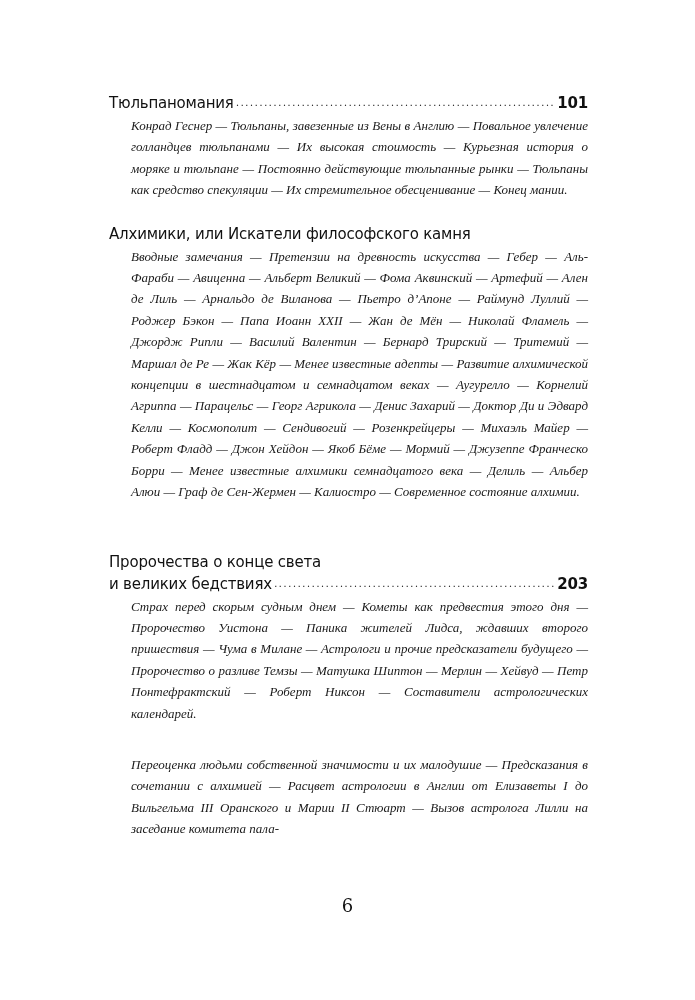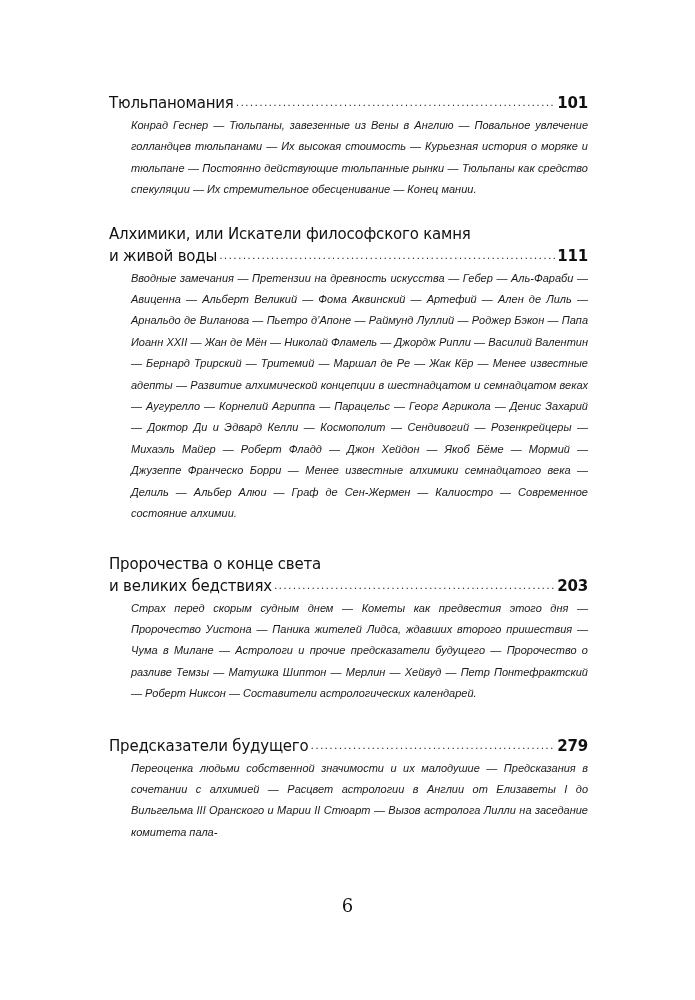--- a/index.html
+++ b/index.html
@@ -5,21 +5,21 @@
   html, body { margin: 0; padding: 0; background: #ffffff; }
   body { width: 695px; height: 1000px; position: relative; overflow: hidden; color: #1a1a1a; }
   .page { position: absolute; left: 109px; top: 92px; width: 479px; }
   .entry { margin-bottom: 22px; }
   .heading { font-family: "DejaVu Sans", sans-serif; font-size: 15px; line-height: 22px; color: #111; letter-spacing: -0.2px; }
   .heading-line { display: flex; align-items: flex-end; }
   .heading-line .htext { white-space: nowrap; }
   .heading-line .dots { flex: 1; overflow: hidden; white-space: nowrap; margin: 0 2px; color: #333; font-size: 11px; letter-spacing: 1.2px; }
   .heading-line .dots::after { content: "................................................................................................................................................................................................................................................"; }
   .heading-line .pnum { white-space: nowrap; font-weight: bold; }
-  .desc { margin-left: 22px; font-family: Liberation Sans, sans-serif; font-style: italic; font-size: 11px; line-height: 21.4px; text-align: justify; color: #1a1a1a; hyphens: manual; margin-top: 1px; }
+  .desc { margin-left: 22px; font-family: Liberation Serif, serif; font-style: italic; font-size: 13px; line-height: 21.4px; text-align: justify; color: #1a1a1a; hyphens: manual; margin-top: 1px; }
   .folio { position: absolute; left: 0; width: 695px; top: 895px; text-align: center; font-family: "DejaVu Serif", serif; font-size: 18px; color: #111; }
 </style>
 </head>
 <body>
 
 <div class="page">
 
   <div class="entry">
     <div class="heading">
       <div class="heading-line">
@@ -27,47 +27,35 @@
         <span class="dots"></span>
         <span class="pnum">101</span>
       </div>
     </div>
     <div class="desc">Конрад Геснер — Тюльпаны, завезенные из Вены в Англию — Повальное увлечение голландцев тюльпанами — Их высокая стоимость — Курьезная история о моряке и тюльпане — Постоянно действующие тюльпанные рынки — Тюльпаны как средство спекуляции — Их стремительное обесценивание — Конец мании.</div>
   </div>
 
   <div class="entry" style="margin-top:22px;">
     <div class="heading">
       <div>Алхимики, или Искатели философского камня</div>
-      <div class="heading-line">
-        <span class="htext">и живой воды</span>
-        <span class="dots"></span>
-        <span class="pnum">111</span>
-      </div>
     </div>
     <div class="desc">Вводные замечания — Претензии на древность искусства — Гебер — Аль-Фараби — Авиценна — Альберт Великий — Фома Аквинский — Артефий — Ален де Лиль — Арнальдо де Виланова — Пьетро д’Апоне — Раймунд Луллий — Роджер Бэкон — Папа Иоанн XXII — Жан де Мён — Николай Фламель — Джордж Рипли — Василий Валентин — Бернард Трирский — Тритемий — Маршал де Ре — Жак Кёр — Менее известные адепты — Развитие алхимической концепции в шестнадцатом и семнадцатом веках — Аугурелло — Корнелий Агриппа — Парацельс — Георг Агрикола — Денис Захарий — Доктор Ди и Эдвард Келли — Космополит — Сендивогий — Розенкрейцеры — Михаэль Майер — Роберт Фладд — Джон Хейдон — Якоб Бёме — Мормий — Джузеппе Франческо Борри — Менее известные алхимики семнадцатого века — Делиль — Альбер Алюи — Граф де Сен-Жермен — Калиостро — Современное состояние алхимии.</div>
   </div>
 
-  <div class="entry" style="margin-top:28px;">
+  <div class="entry" style="margin-top:48px;">
     <div class="heading">
       <div>Пророчества о конце света</div>
       <div class="heading-line">
         <span class="htext">и великих бедствиях</span>
         <span class="dots"></span>
         <span class="pnum">203</span>
       </div>
     </div>
     <div class="desc">Страх перед скорым судным днем — Кометы как предвестия этого дня — Пророчество Уистона — Паника жителей Лидса, ждавших второго пришествия — Чума в Милане — Астрологи и прочие предсказатели будущего — Пророчество о разливе Темзы — Матушка Шиптон — Мерлин — Хейвуд — Петр Понтефрактский — Роберт Никсон — Составители астрологических календарей.</div>
   </div>
 
   <div class="entry" style="margin-top:30px;">
-    <div class="heading">
-      <div class="heading-line">
-        <span class="htext">Предсказатели будущего</span>
-        <span class="dots"></span>
-        <span class="pnum">279</span>
-      </div>
-    </div>
     <div class="desc">Переоценка людьми собственной значимости и их малодушие — Предсказания в сочетании с алхимией — Расцвет астрологии в Англии от Елизаветы I до Вильгельма III Оранского и Марии II Стюарт — Вызов астролога Лилли на заседание комитета пала-</div>
   </div>
 
 </div>
 
 <div class="folio">6</div>
 
 </body></html>

